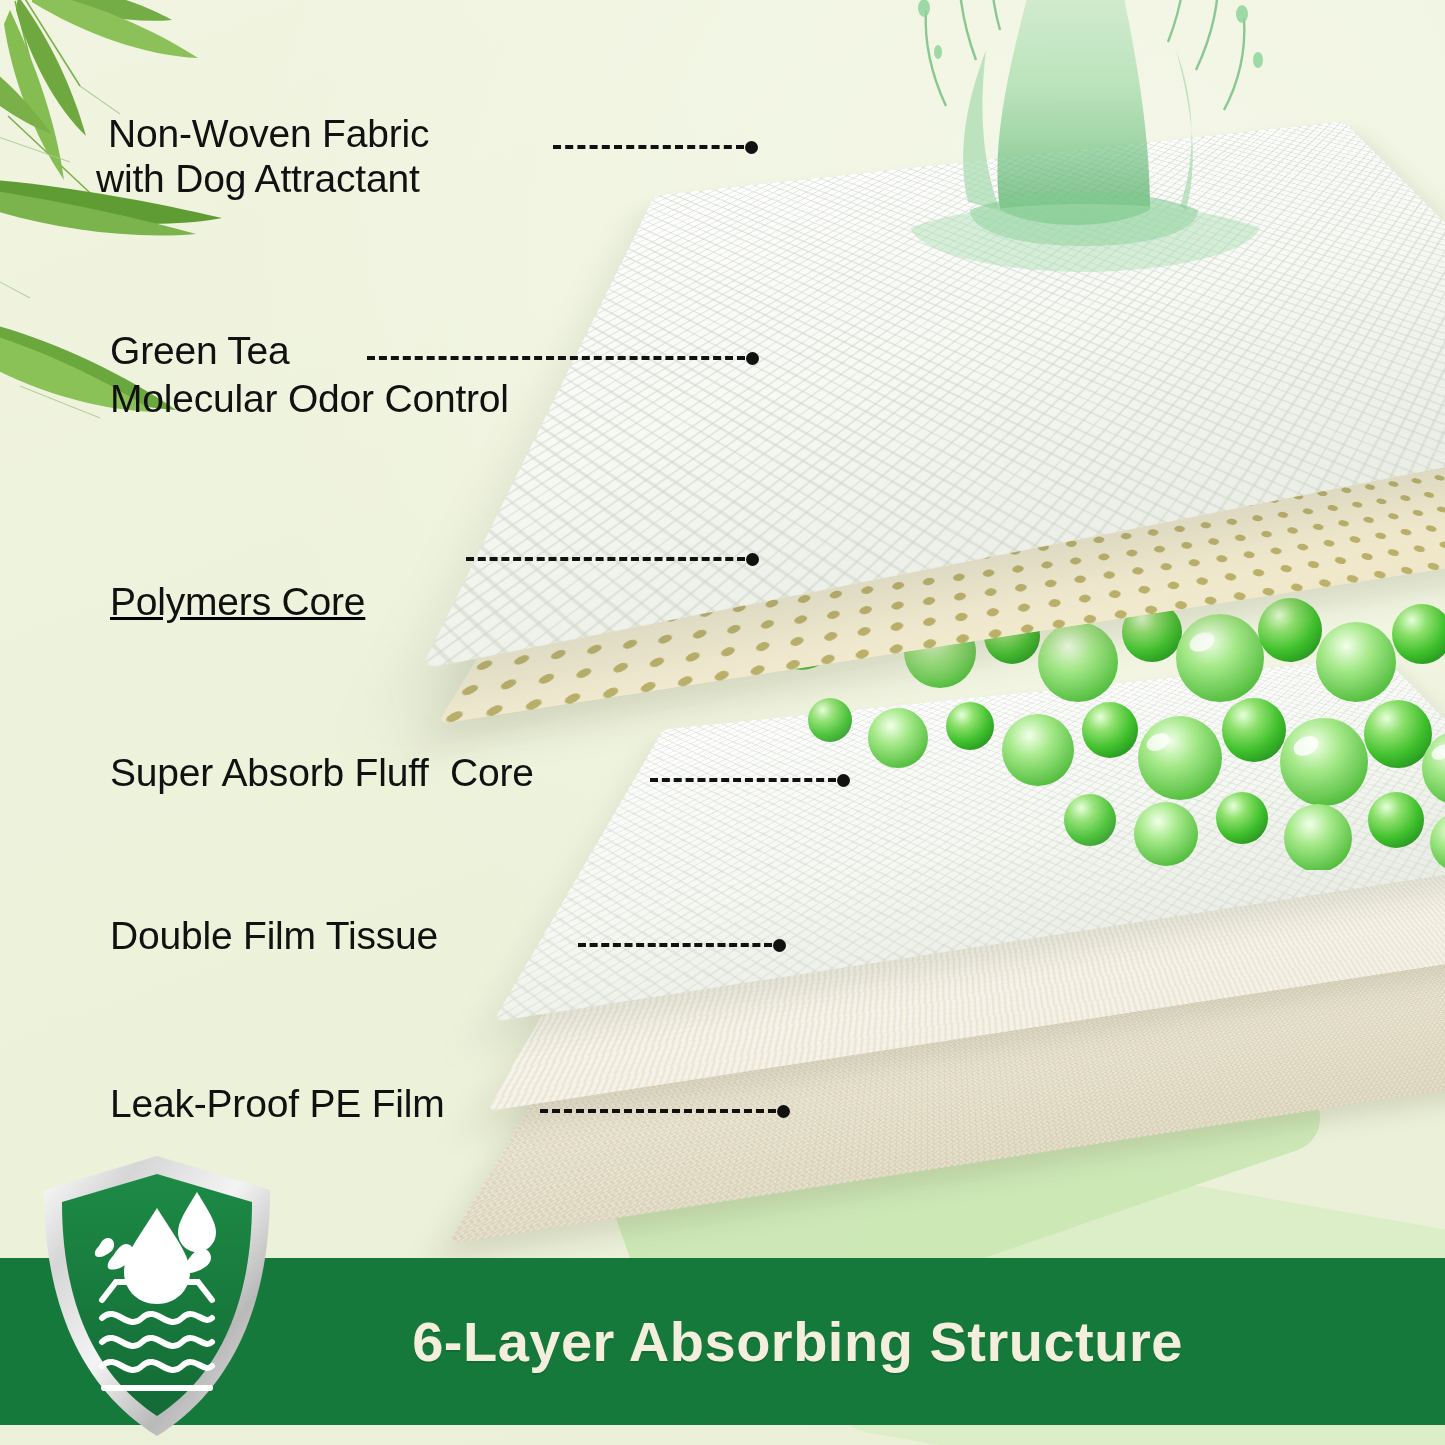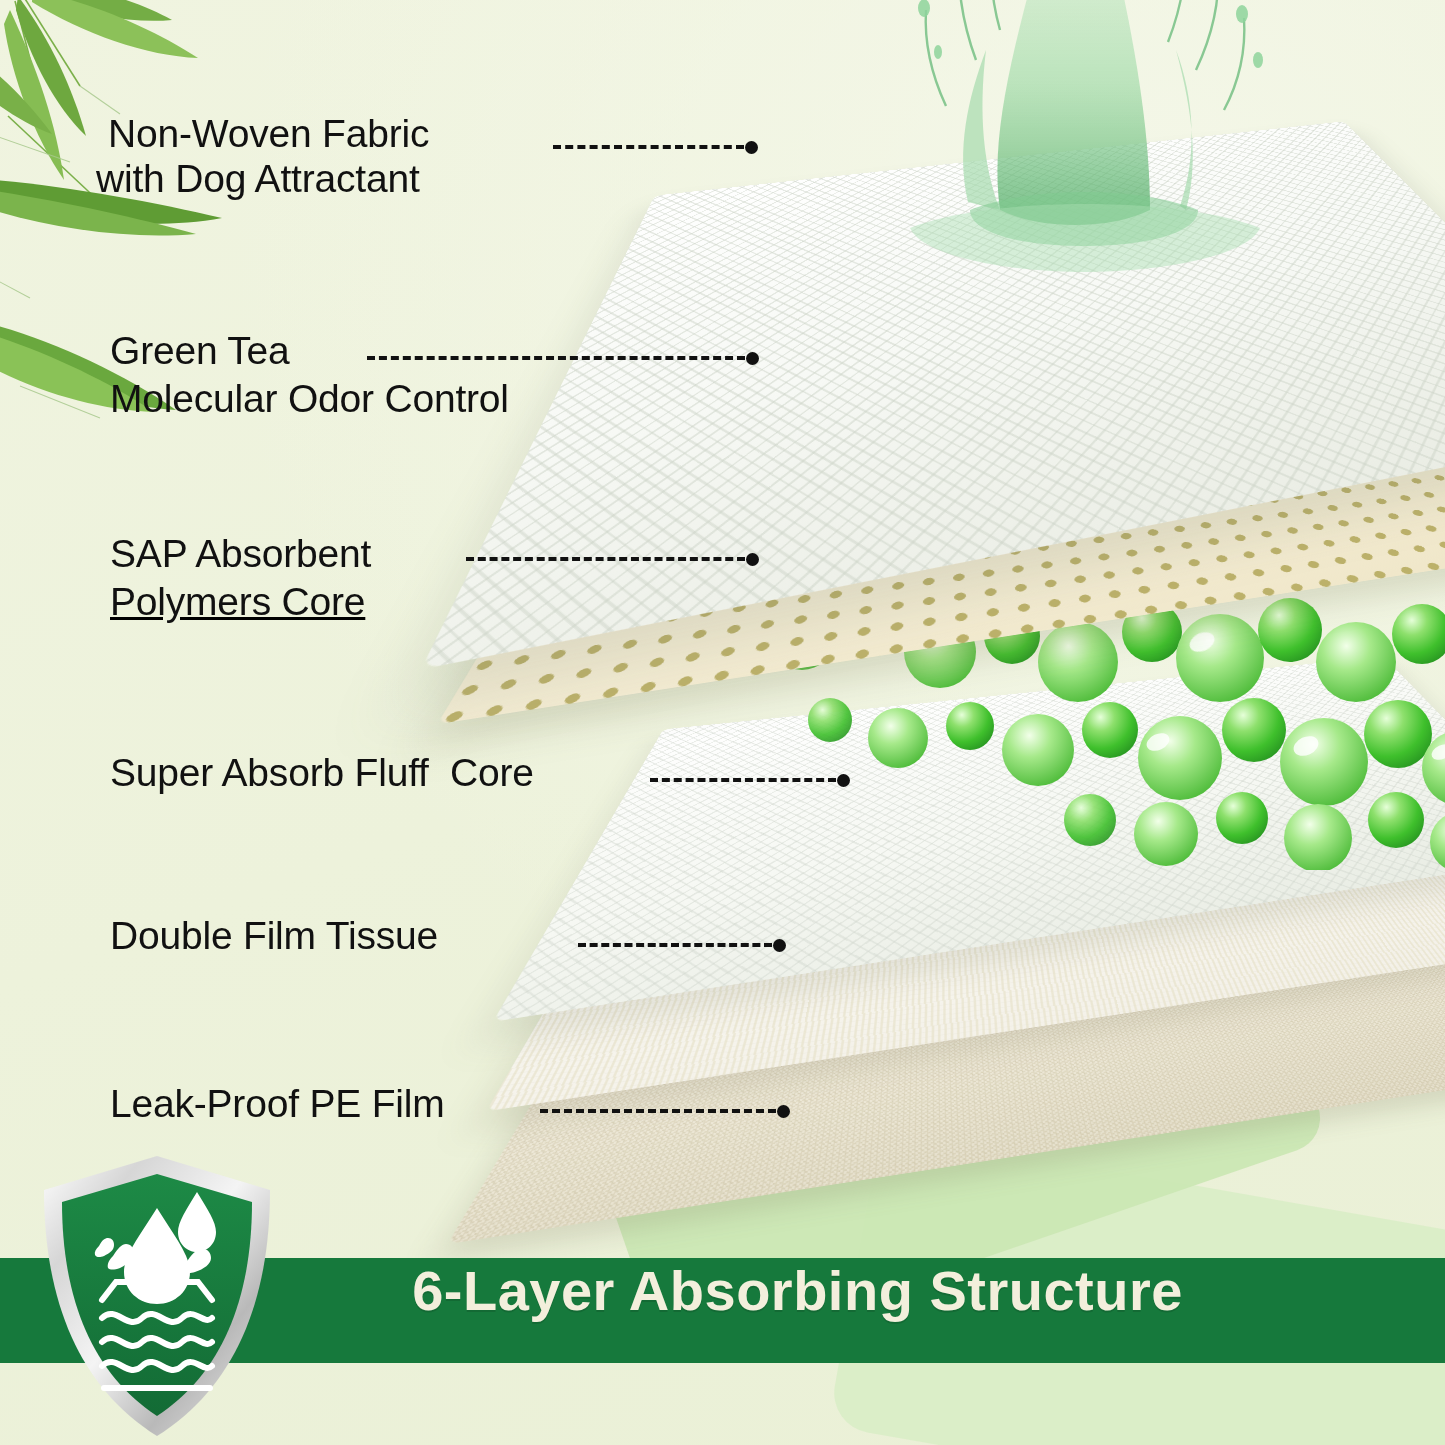--- a/index.html
+++ b/index.html
@@ -113,23 +113,23 @@
   .leader{position:absolute;display:flex;align-items:center;height:10px;}
   .leader .dashes{
     height:0;border-top:4px dashed #111;flex:1 1 auto;
   }
   .leader .enddot{
     width:13px;height:13px;border-radius:50%;background:#111;flex:0 0 auto;margin-left:1px;
   }
 
   
   .banner{
-    position:absolute;left:0;top:1258px;width:1445px;height:105px;
+    position:absolute;left:0;top:1258px;width:1445px;height:167px;
     background:#16793c;
-    display:flex;justify-content:center;
+    display:flex;align-items:center;justify-content:center;
   }
   .banner-title{
     color:#f3efdc;
     font-size:56px;font-weight:700;letter-spacing:.5px;
     margin-left:150px;
     text-shadow:0 2px 0 rgba(0,0,0,.12);
   }
 
   
   .badge{position:absolute;left:38px;top:1152px;width:238px;height:288px;}
@@ -299,23 +299,20 @@
     <div class="txt">Green Tea</div>
   </div>
   <div class="callout" style="left:110px;top:378px;text-align:right;">
     <div class="txt">Molecular Odor Control</div>
   </div>
   <div class="leader" style="left:367px;top:353px;width:392px;">
     <div class="dashes"></div>
     <div class="enddot"></div>
   </div>
 
-  <div class="callout" style="left:110px;top:533px;">
-    <div class="txt">SAP Absorbent</div>
-  </div>
   <div class="callout" style="left:110px;top:581px;text-decoration:underline;">
     <div class="txt">Polymers Core</div>
   </div>
   <div class="leader" style="left:466px;top:554px;width:293px;">
     <div class="dashes"></div>
     <div class="enddot"></div>
   </div>
 
   <div class="callout" style="left:110px;top:752px;">
     <div class="txt">Super Absorb Fluff  Core</div>

